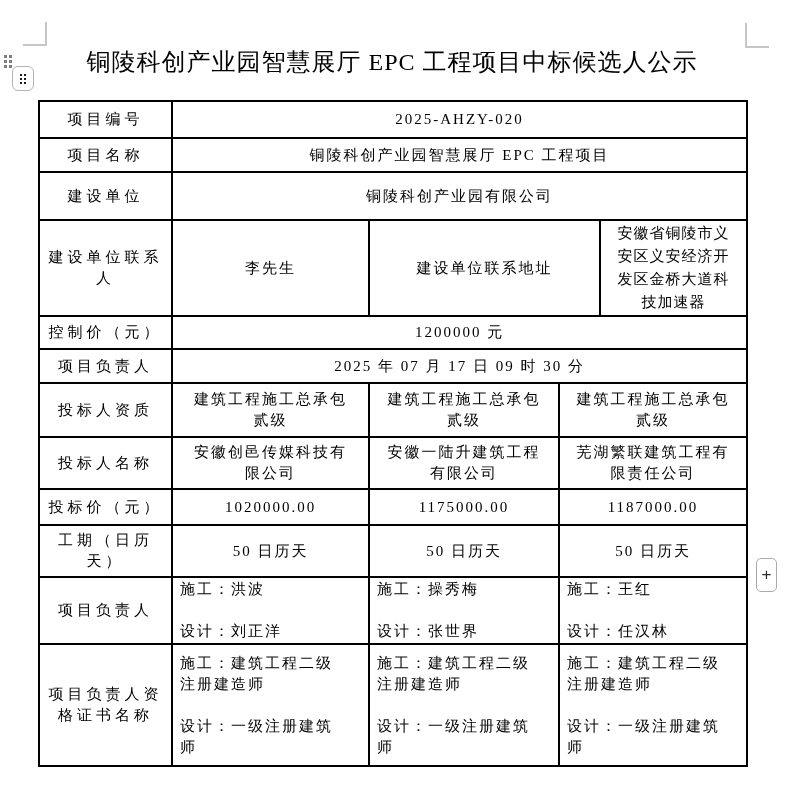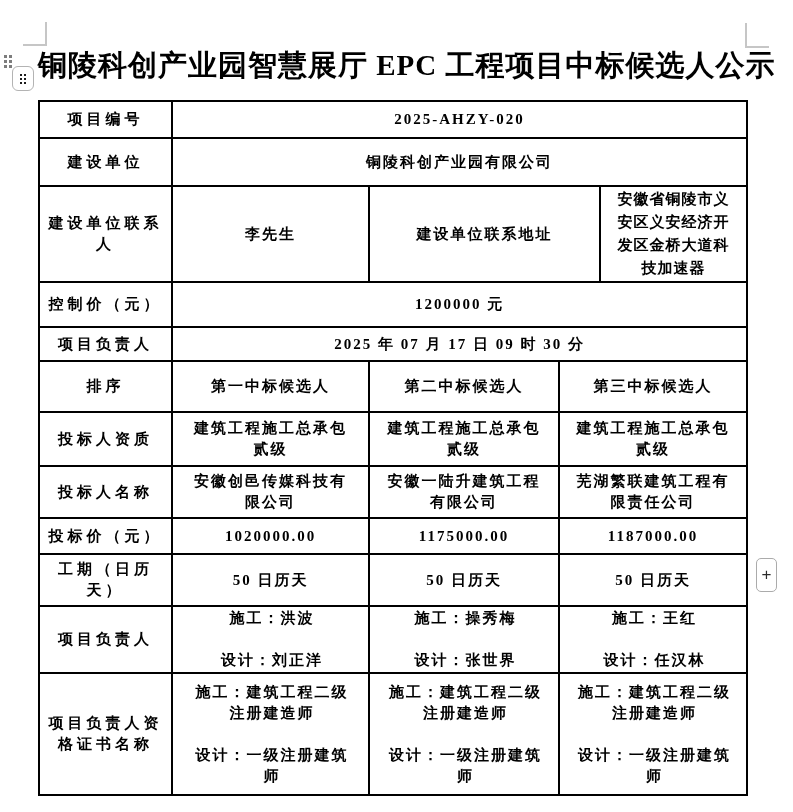--- a/index.html
+++ b/index.html
@@ -37,36 +37,36 @@
   .plus-btn {
     position:absolute; left:756px; top:558px; width:21px; height:34px;
     background:#fff; border:1px solid #ababab; border-radius:5px;
     display:flex; align-items:center; justify-content:center;
     font-family:"Liberation Sans","DejaVu Sans",sans-serif;
     font-size:17px; font-weight:400; color:#2b2b2b; cursor:pointer;
   }
 
   .doc-title {
     position:absolute; left:38px; top:46px; width:708px;
-    text-align:center; font-size:29px; font-weight:bold;
+    text-align:center; font-size:24px; font-weight:normal;
     letter-spacing:1px; white-space:nowrap;
   }
 
   table.doc-table {
     position:absolute; left:38px; top:100px; width:708px;
     border-collapse:collapse; table-layout:fixed;
   }
   .doc-table th, .doc-table td {
     border:2px solid #000; vertical-align:middle; text-align:center;
-    font-size:15px; font-weight:bold; line-height:21px;
+    font-size:15px; font-weight:normal; line-height:21px;
     white-space:pre-line; letter-spacing:2px; padding:1px 3px;
     overflow:hidden;
   }
   .doc-table th { letter-spacing:4px; }
-  .doc-table td.lt { text-align:center; padding-left:7px; padding-right:4px; }
+  .doc-table td.lt { text-align:left; padding-left:7px; padding-right:4px; }
   .doc-table td.addr { line-height:23px; letter-spacing:1px; padding:1px 8px; }
 </style>
 </head>
 <body>
 
 <div class="crop-left"></div>
 <div class="crop-right"></div>
 
 <div class="dot-cluster">
   <i></i>
@@ -99,47 +99,45 @@
       <col style="width:197px">
       <col style="width:190px">
     <col style="width:41px">
       <col style="width:147px">
   </colgroup>
   <tbody>
       <tr style="height:37px">
     <th>项目编号</th>
     <td colspan="4">2025-AHZY-020</td>
   </tr>
+  <tr style="height:34px">
+    <th>项目名称</th>
+    <td colspan="4">铜陵科创产业园智慧展厅 EPC 工程项目</td>
+  </tr>
   <tr style="height:48px">
     <th>建设单位</th>
     <td colspan="4">铜陵科创产业园有限公司</td>
   </tr>
   <tr style="height:95px">
     <th>建设单位联系
 人</th>
     <td>李先生</td>
     <td colspan="2">建设单位联系地址</td>
     <td class="addr">安徽省铜陵市义
 安区义安经济开
 发区金桥大道科
 技加速器</td>
   </tr>
-  <tr style="height:45px">
+  <tr style="height:33px">
     <th>控制价（元）</th>
     <td colspan="4">1200000 元</td>
   </tr>
   <tr style="height:34px">
     <th>项目负责人</th>
     <td colspan="4">2025 年 07 月 17 日 09 时 30 分</td>
-  </tr>
-  <tr style="height:51px">
-    <th>排序</th>
-    <td>第一中标候选人</td>
-    <td>第二中标候选人</td>
-    <td colspan="2">第三中标候选人</td>
   </tr>
   <tr style="height:54px">
     <th>投标人资质</th>
     <td>建筑工程施工总承包
 贰级</td>
     <td>建筑工程施工总承包
 贰级</td>
     <td colspan="2">建筑工程施工总承包
 贰级</td>
   </tr>

